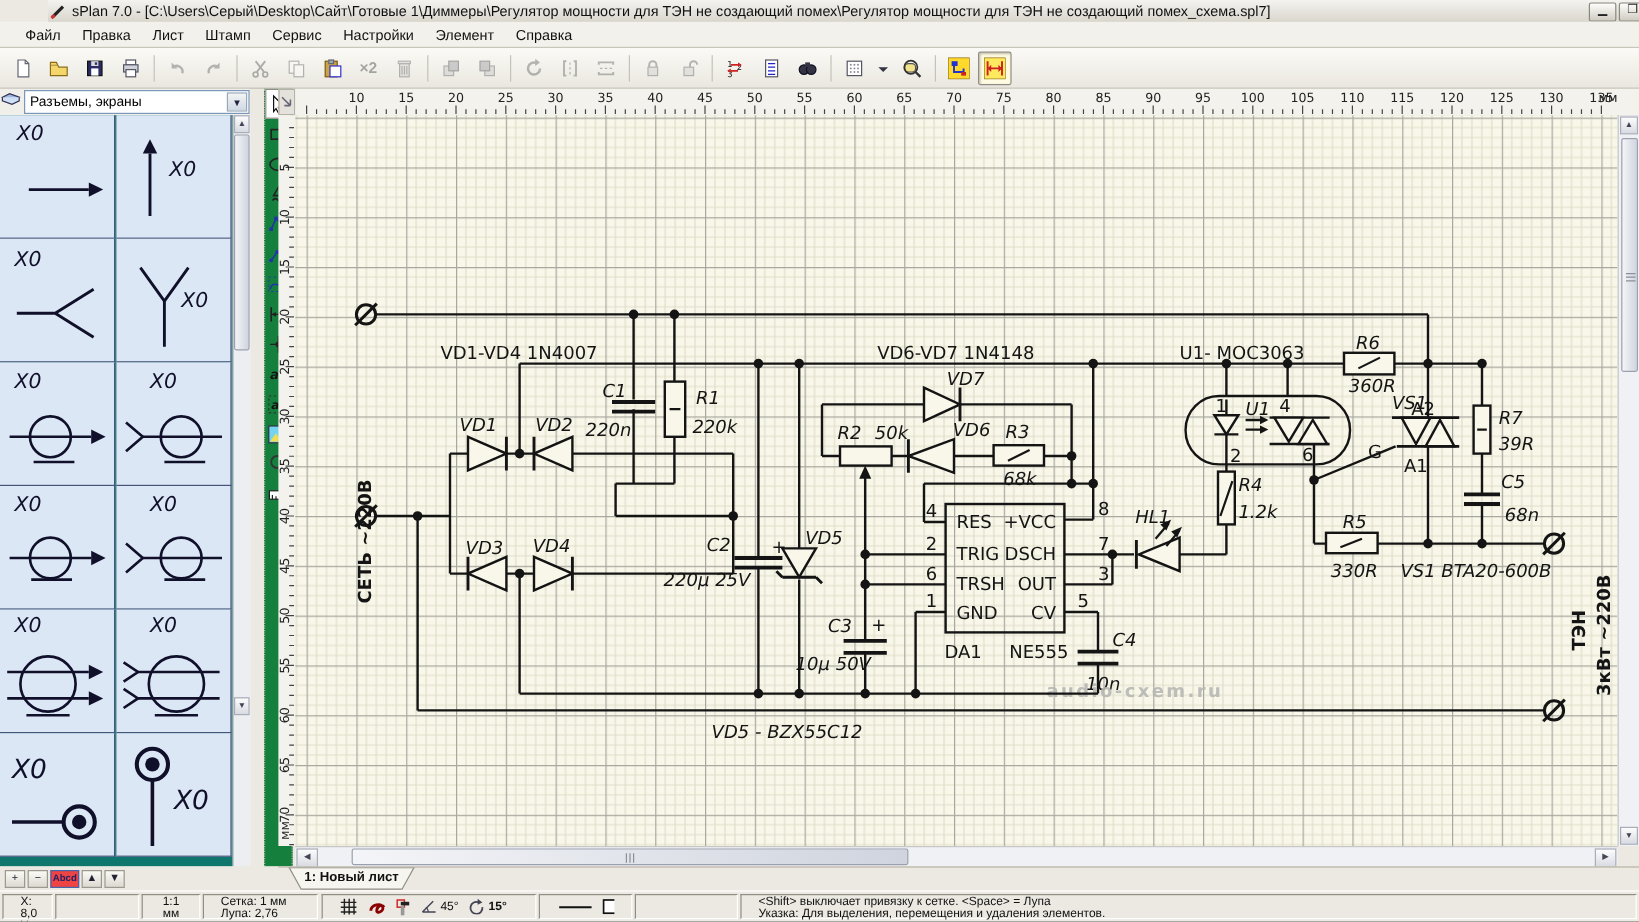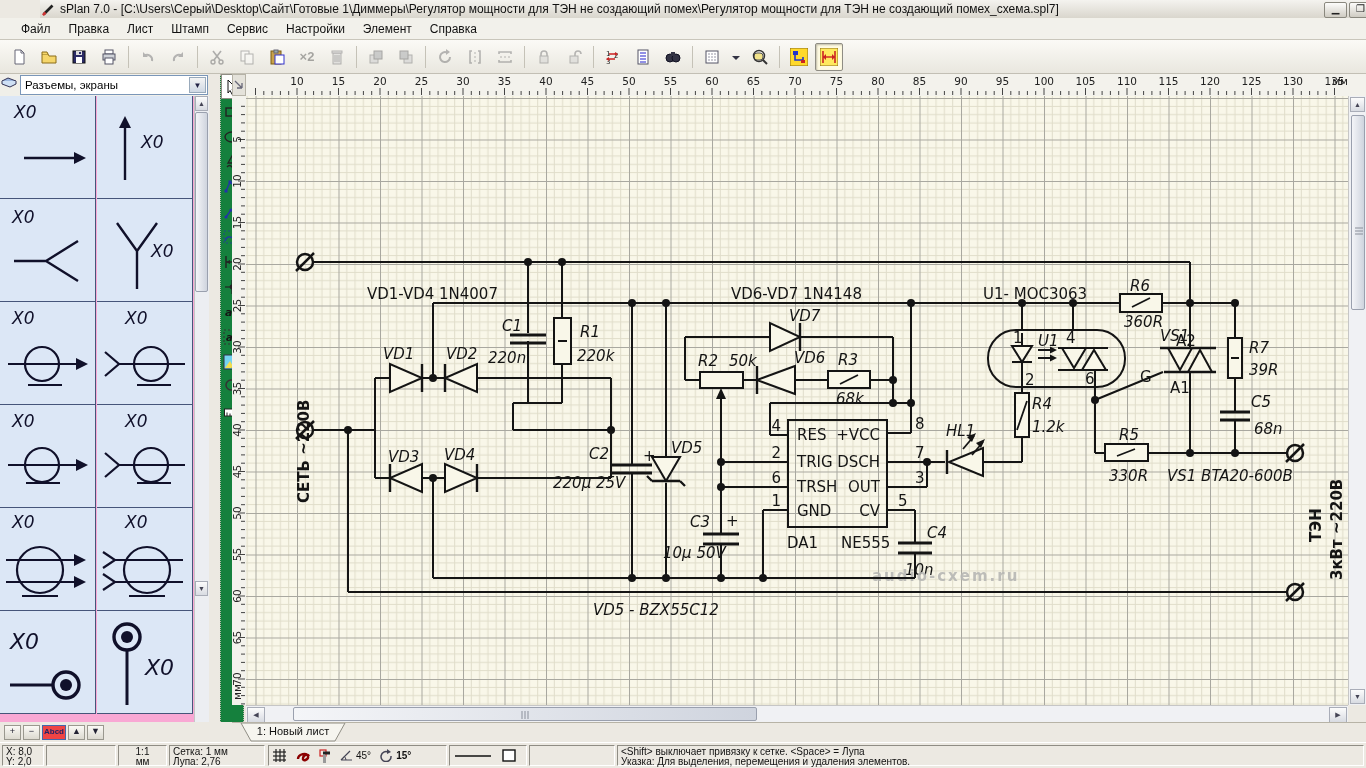--- a/index.html
+++ b/index.html
@@ -16,21 +16,21 @@
   #toolbar{position:absolute;left:0;top:40px;width:1366px;height:34px;background:linear-gradient(#fbfaf6,#e9e7df);border-bottom:1px solid #c2bfb4;display:flex;align-items:center;padding-left:4px;box-sizing:border-box;}
   .tbtn{width:26px;height:26px;display:flex;align-items:center;justify-content:center;border:1px solid transparent;border-radius:2px;margin:0 1px;}
   .tbtn.off{opacity:.4;filter:grayscale(80%);}
   .tbtn.pressed{border:1px solid #8f8d84;background:#fffbe2;box-shadow:inset 1px 1px 2px rgba(0,0,0,.25);}
   .tsep{width:1px;height:22px;background:#c5c2b7;margin:0 4px;}
   .x2txt{font-size:13px;font-weight:bold;color:#333;}
   
   #libhead{position:absolute;left:0;top:74px;width:208px;height:22px;background:#f0efe9;display:flex;align-items:center;border-bottom:1px solid #c9c6bb;}
   #libselect{flex:1;height:18px;margin-left:2px;background:#fff;border:1px solid #7a96b8;font-size:11.5px;display:flex;align-items:center;padding-left:4px;position:relative;}
   #libselect .caret{position:absolute;right:1px;top:1px;bottom:1px;width:15px;background:linear-gradient(#f4f4f4,#cfd8e4);border:1px solid #9ab;display:flex;align-items:center;justify-content:center;font-size:8px;color:#224;}
-  #libgrid{position:absolute;left:0;top:96px;width:194px;height:626px;background:#f9a8d4;}
+  #libgrid{position:absolute;left:0;top:96px;width:194px;height:626px;background:#0f766e;}
   .lcell{position:absolute;width:96px;height:103px;background:#dce7f6;border-right:1px solid #46557a;border-bottom:1px solid #46557a;box-sizing:border-box;}
   .lcell .x0{position:absolute;font-family:"DejaVu Sans",sans-serif;font-style:italic;font-size:17px;color:#10102a;}
   .lcell .x0.big{font-size:22px;}
   .lcell svg{position:absolute;left:0;top:0;}
   #libscroll{position:absolute;left:194px;top:96px;width:14px;height:626px;background:#eceef2;border-left:1px solid #c6c6c6;}
   .sbtn{position:absolute;left:0px;width:13px;height:15px;background:linear-gradient(#fcfcfc,#d8dbe2);border:1px solid #a9adb8;box-sizing:border-box;font-size:7px;text-align:center;line-height:13px;color:#445;}
   .sthumb{position:absolute;background:linear-gradient(90deg,#f4f5f8,#cfd4de);border:1px solid #9aa0ae;border-radius:2px;box-sizing:border-box;}
   
   #toolcol{position:absolute;left:220px;top:74px;width:24px;height:648px;background:#15803d;border-left:1px dotted #b9b6ab;border-right:1px dotted #b9b6ab;box-sizing:border-box;font-style:italic;}
   .dtool{width:22px;height:25px;display:flex;align-items:center;justify-content:center;}
@@ -43,24 +43,24 @@
   
   #vscroll{position:absolute;left:1348px;top:96px;width:18px;height:609px;background:#f0f1f4;border-left:1px solid #c6c6c6;}
   #hscroll{position:absolute;left:246px;top:705px;width:1102px;height:17px;background:#f0f1f4;border-top:1px solid #c6c6c6;box-sizing:border-box;}
   .harrow{position:absolute;top:1px;width:16px;height:14px;background:linear-gradient(#fcfcfc,#d8dbe2);border:1px solid #a9adb8;font-size:7px;text-align:center;line-height:13px;color:#445;}
   
   #navrow{position:absolute;left:0;top:722px;width:232px;height:20px;background:#ece9e2;display:flex;align-items:center;gap:2px;padding-left:4px;box-sizing:border-box;}
   .nbtn{min-width:13px;height:13px;border:1px solid #9a988f;background:linear-gradient(#fbfaf6,#dcd9d0);font-size:9px;line-height:11px;text-align:center;color:#223;padding:0 1px;}
   .nbtn.abcd{color:#226;font-weight:bold;border-color:#46a;background:#ef4444;font-size:8px;}
   #tabrow{position:absolute;left:232px;top:722px;width:1134px;height:20px;background:#ece9e2;border-top:1px solid #b7b3a6;}
   #tab1{position:absolute;left:6px;top:0px;width:110px;height:19px;}
-  #tab1 .tlabel{position:absolute;left:0;top:2px;width:110px;text-align:center;font-size:11px;color:#111;}
+  #tab1 .tlabel{position:absolute;left:0;top:2px;width:110px;text-align:center;font-size:11px;color:#111;font-weight:bold;}
   
   #statusbar{position:absolute;left:0;top:742px;width:1366px;height:26px;background:#ece9e2;border-top:1px solid #fff;}
-  .spanel{position:absolute;top:2px;height:21px;border:1px solid;border-color:#8f8d84 #fff #fff #8f8d84;font-size:10px;color:#111;padding:1px 3px;box-sizing:border-box;line-height:10px;}
+  .spanel{position:absolute;top:2px;height:21px;border:1px solid;border-color:#8f8d84 #fff #fff #8f8d84;font-size:10px;color:#111;padding:1px 14px;box-sizing:border-box;line-height:10px;}
   .spanel .l2{display:block;}
   .sicons{display:flex;align-items:center;gap:8px;height:100%;}
   .sicons span{font-size:10px;}
   
   text{font-family:"DejaVu Sans",sans-serif;fill:#141414;}
   .lb{font-size:15px;}
   .lb.it{font-style:italic;}
   .wm{fill:#b7b7b4;font-weight:bold;letter-spacing:2px;opacity:.9;}
   .rtxt{font-size:10.5px;fill:#222;}
 </style>

